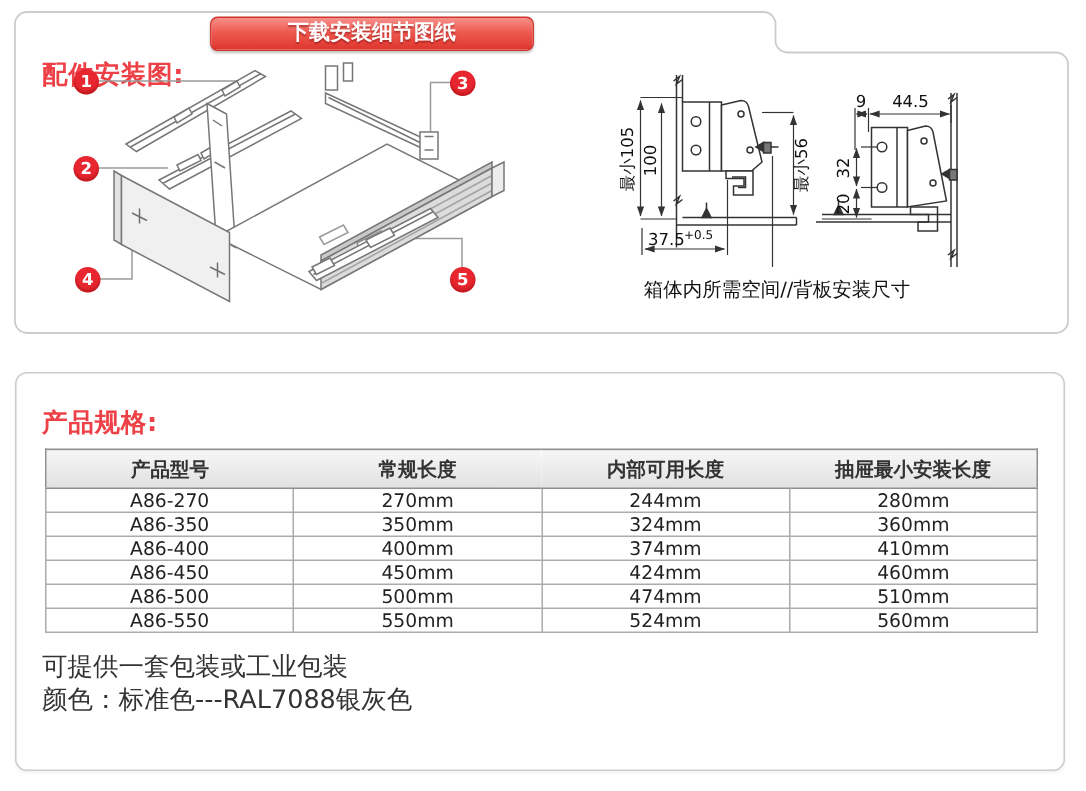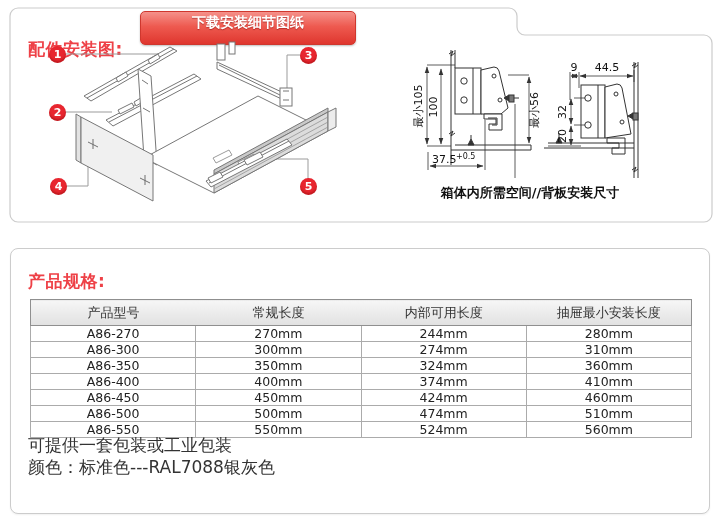--- a/index.html
+++ b/index.html
@@ -6,43 +6,43 @@
   body{font-family:"DejaVu Sans",sans-serif;}
   .stage{position:relative;width:724px;height:527px;overflow:hidden;background:#fff;}
 
   
   .top-shape{position:absolute;left:0;top:0;}
 
   .sec-title{position:absolute;color:#ee4147;font-weight:bold;font-size:17px;letter-spacing:.5px;}
   .inst-title{left:28px;top:14px;margin-top:24px;}
   .spec-title{left:28px;top:270px;}
 
-  .dl-btn{position:absolute;left:140px;top:11px;width:216px;height:34px;box-sizing:border-box;
+  .dl-btn{position:absolute;left:140px;top:11px;width:216px;height:23px;box-sizing:border-box;
     border:1px solid #cf372e;border-radius:5px;
     background:linear-gradient(#f5918a,#ee5a50 45%,#df362e);
     color:#fff;font-size:14px;font-weight:bold;text-align:center;line-height:21px;
     text-shadow:0 1px 1px rgba(130,10,10,.5);box-shadow:0 1px 2px rgba(0,0,0,.25);cursor:pointer;}
 
   .diagram-wrap{position:absolute;left:30px;top:38px;width:360px;height:182px;}
   .badge{position:absolute;width:17px;height:17px;border-radius:50%;background:#e8262f;
     color:#fff;font-size:11px;font-weight:bold;text-align:center;line-height:17px;
     box-shadow:inset 0 -2px 2px rgba(120,0,0,.35);}
 
   .dims-wrap{position:absolute;left:398px;top:42px;width:314px;height:140px;}
-  .dims-caption{position:absolute;left:420px;top:184px;width:220px;text-align:center;
-    font-size:13px;font-weight:bold;color:#111;}
+  .dims-caption{position:absolute;left:408px;top:184px;width:220px;text-align:center;
+    font-size:13px;font-weight:normal;color:#111;}
 
   .spec-panel{position:absolute;left:10px;top:248px;width:700px;height:266px;box-sizing:border-box;
     background:#fff;border:1px solid #cccccc;border-radius:8px;box-shadow:0 1px 2px rgba(0,0,0,.06);}
 
   table.spec{position:absolute;left:30px;top:299px;width:662px;border-collapse:collapse;
     table-layout:fixed;font-family:"DejaVu Sans",sans-serif;}
   table.spec{border:1px solid #8f8f8f;}
   table.spec th{height:23px;background:linear-gradient(#f6f6f6,#e1e1e1);
-    font-size:13px;font-weight:normal;color:#333;border-bottom:1px solid #8f8f8f;}
+    font-size:13px;font-weight:bold;color:#333;border-bottom:1px solid #8f8f8f;}
   table.spec td{height:15px;line-height:15px;font-size:12.5px;color:#222;text-align:center;
     border:1px solid #ababab;padding:0;}
 
   .notes{position:absolute;left:28px;top:434px;font-size:17px;color:#333;line-height:22px;}
 
   svg text{font-family:"DejaVu Sans",sans-serif;}
 </style>
 </head>
 <body>
 
@@ -241,26 +241,20 @@
       </tr>
     </thead>
     <tbody>
       <tr>
         <td>A86-270</td>
         <td>270mm</td>
         <td>244mm</td>
         <td>280mm</td>
       </tr>
       <tr>
-        <td>A86-300</td>
-        <td>300mm</td>
-        <td>274mm</td>
-        <td>310mm</td>
-      </tr>
-      <tr>
         <td>A86-350</td>
         <td>350mm</td>
         <td>324mm</td>
         <td>360mm</td>
       </tr>
       <tr>
         <td>A86-400</td>
         <td>400mm</td>
         <td>374mm</td>
         <td>410mm</td>

